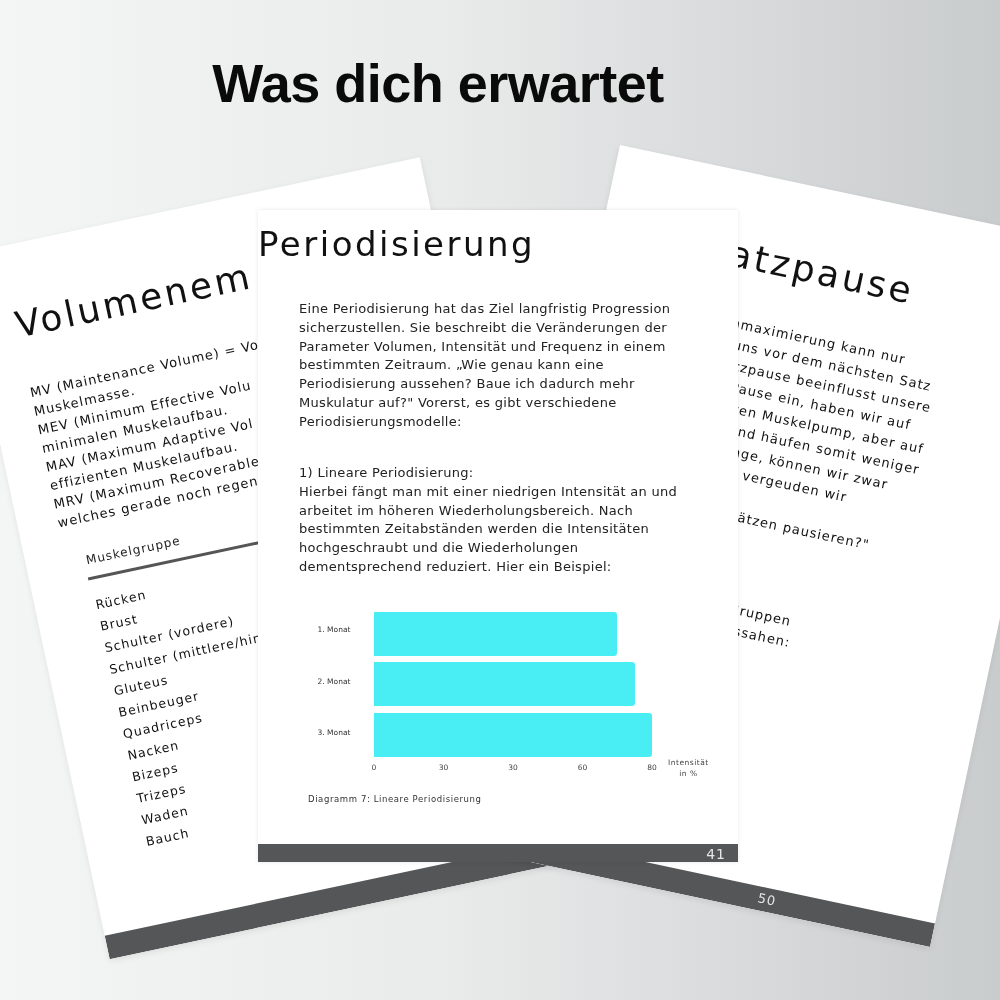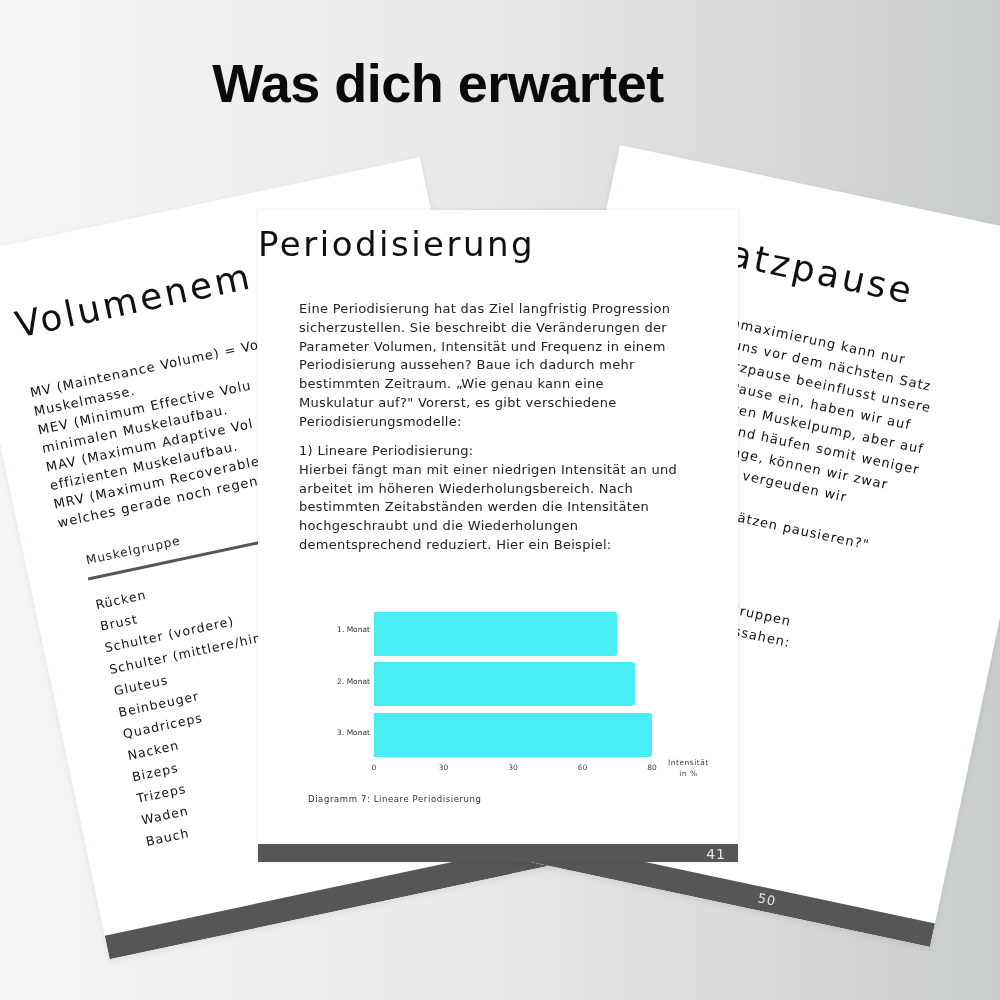--- a/index.html
+++ b/index.html
@@ -53,24 +53,24 @@
     left:258px; top:210px; width:480px; height:652px; box-shadow: 0 0 4px rgba(0,0,0,0.1);
   }
   .page-center .title {
     position:absolute; left:0; width:480px; top:14px; text-align:left;
     font-size:34px; letter-spacing:2.5px; color:#111;
   }
   .page-center .para {
     position:absolute; left:41px; width:420px; font-size:13px; line-height:18.8px; color:#222; letter-spacing:0.3px;
   }
   .page-center .p1 { top:90px; }
-  .page-center .p2 { top:232px; }
+  .page-center .p2 { top:254px; }
   .page-center .p1 div, .page-center .p2 div { white-space:nowrap; }
   .chart { position:absolute; left:40px; top:395px; width:430px; height:210px; }
-  .chart .cat { position:absolute; left:0; width:72px; text-align:right; font-size:7.5px; color:#333; }
+  .chart .cat { position:absolute; left:0; width:72px; text-align:center; font-size:7.5px; color:#333; }
   .chart .hbar { position:absolute; left:76px; height:44px; background:#48eef4; border-radius:0 3px 3px 0; }
   .chart .tick { position:absolute; top:158px; font-size:7.5px; color:#444; transform:translateX(-50%); }
   .chart .xlab { position:absolute; left:370px; top:152px; font-size:7.5px; color:#444; text-align:center; line-height:11px; letter-spacing:0.5px;}
   .page-center .caption { position:absolute; left:50px; top:584px; font-size:8.5px; color:#333; letter-spacing:0.6px; }
   .page-center .footer .logo { position:absolute; left:224px; top:1px; font-size:13px; font-weight:bold; letter-spacing:-1px; color:#eee;margin-top:39px; }
   .page-center .footer .pn { position:absolute; right:12px; top:2px; font-size:14px; letter-spacing:1px; }
 </style>
 </head>
 <body>
 
@@ -133,22 +133,22 @@
     <span class="pn">50</span>
   </div>
 </div>
 
 <div class="page page-center">
   <div class="title">Periodisierung</div>
   <div class="para p1">
     <div>Eine Periodisierung hat das Ziel langfristig Progression</div>
     <div>sicherzustellen. Sie beschreibt die Veränderungen der</div>
     <div>Parameter Volumen, Intensität und Frequenz in einem</div>
+    <div>bestimmten Zeitraum. „Wie genau kann eine</div>
     <div>Periodisierung aussehen? Baue ich dadurch mehr</div>
-    <div>bestimmten Zeitraum. „Wie genau kann eine</div>
     <div>Muskulatur auf?" Vorerst, es gibt verschiedene</div>
     <div>Periodisierungsmodelle:</div>
   </div>
   <div class="para p2">
     <div>1) Lineare Periodisierung:</div>
     <div>Hierbei fängt man mit einer niedrigen Intensität an und</div>
     <div>arbeitet im höheren Wiederholungsbereich. Nach</div>
     <div>bestimmten Zeitabständen werden die Intensitäten</div>
     <div>hochgeschraubt und die Wiederholungen</div>
     <div>dementsprechend reduziert. Hier ein Beispiel:</div>

